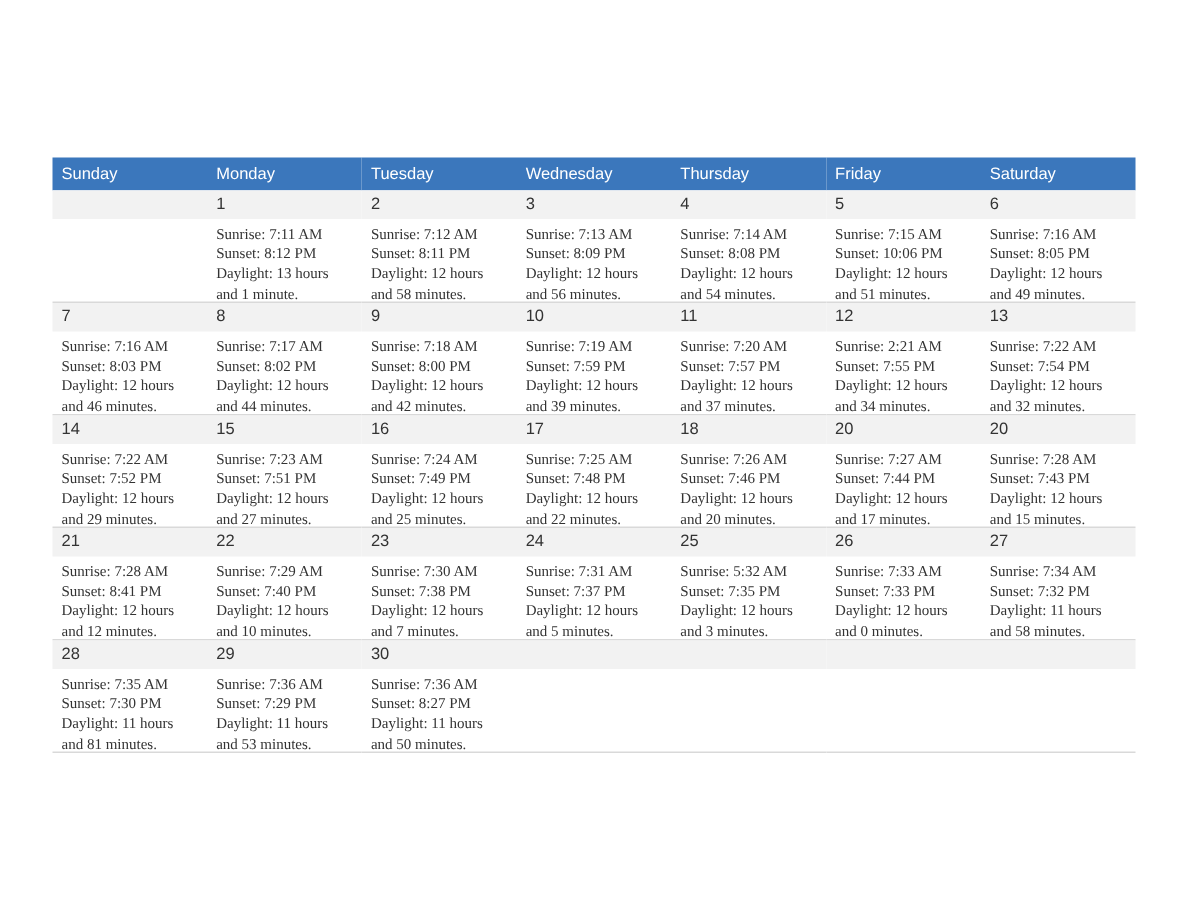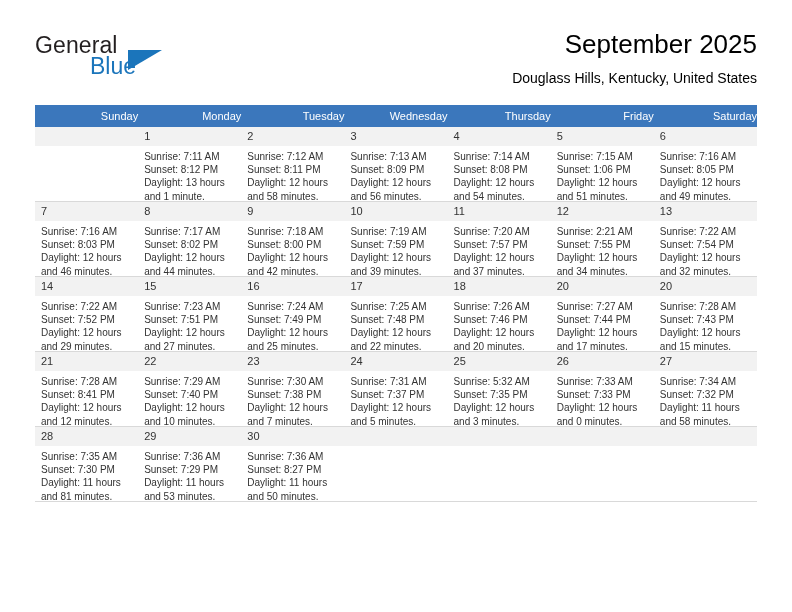--- a/index.html
+++ b/index.html
@@ -91,21 +91,21 @@
     top: 105px;
     width: 722px;
     border-collapse: collapse;
     table-layout: fixed;
   }
   .calendar th {
     background: #3b77bc;
     color: #ffffff;
     font-size: 11px;
     font-weight: normal;
-    text-align: right;
+    text-align: left;
     padding: 5px 0 5px 6px;
     height: 12px;
     border: none;
   }
   .calendar td {
     vertical-align: top;
     padding: 0;
     border: none;
     width: 103.1px;
     height: 74px;
@@ -125,50 +125,37 @@
     line-height: 13px;
   }
   td.empty .daynum {
     background: #f2f2f2;
   }
   .lines {
     padding: 4px 6px 0 6px;
     font-size: 10px;
     line-height: 13.2px;
     color: #333333;
+    font-family: Liberation Serif, serif;
   }
   .lines div {
     white-space: nowrap;
   }
   .calendar tbody tr td {
     border-bottom: 1px solid #d9d9d9;
   }
   .calendar tbody tr:last-child td {
     border-bottom: 1px solid #d9d9d9;
   }
 </style>
 </head>
 <body>
 
 <div class="page">
 
-  <div class="header">
-
-    <div class="logo">
-      <span class="logo-general">General</span>
-      <span class="logo-triangle"></span>
-      <span class="logo-blue">Blue</span>
-    </div>
-
-    <div class="title-block">
-      <div class="cal-title">September 2025</div>
-      <div class="cal-subtitle">Douglass Hills, Kentucky, United States</div>
-    </div>
-
-  </div>
 
   <table class="calendar">
     <thead>
       <tr>
         <th>Sunday</th>
         <th>Monday</th>
         <th>Tuesday</th>
         <th>Wednesday</th>
         <th>Thursday</th>
         <th>Friday</th>
@@ -230,21 +217,21 @@
                 <div>Daylight: 12 hours</div>
                 <div>and 54 minutes.</div>
               </div>
             </div>
           </td>
           <td>
             <div class="cell-inner">
               <div class="daynum">5</div>
               <div class="lines">
                 <div>Sunrise: 7:15 AM</div>
-                <div>Sunset: 1:06 PM</div>
+                <div>Sunset: 10:06 PM</div>
                 <div>Daylight: 12 hours</div>
                 <div>and 51 minutes.</div>
               </div>
             </div>
           </td>
           <td>
             <div class="cell-inner">
               <div class="daynum">6</div>
               <div class="lines">
                 <div>Sunrise: 7:16 AM</div>

